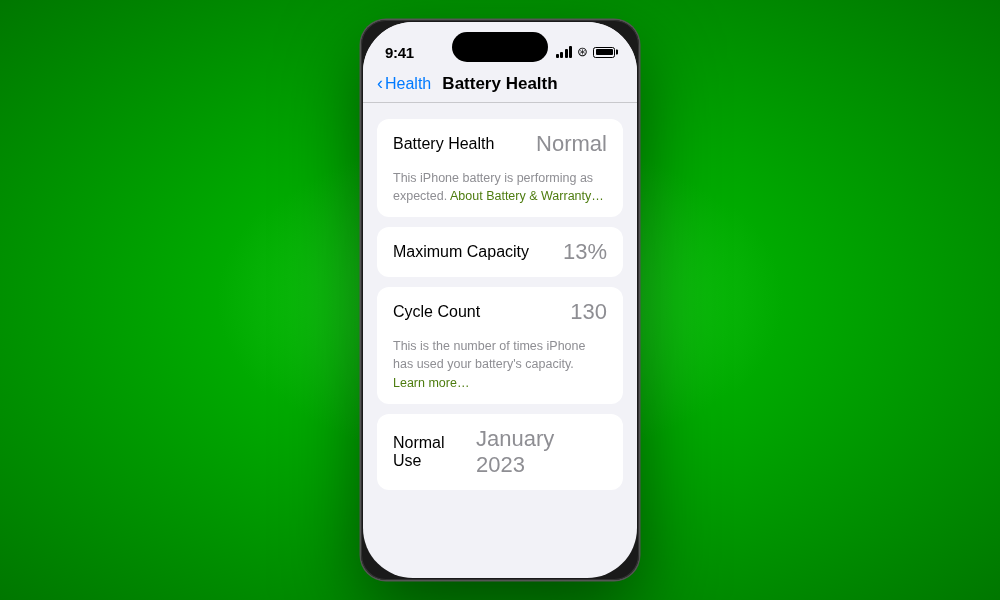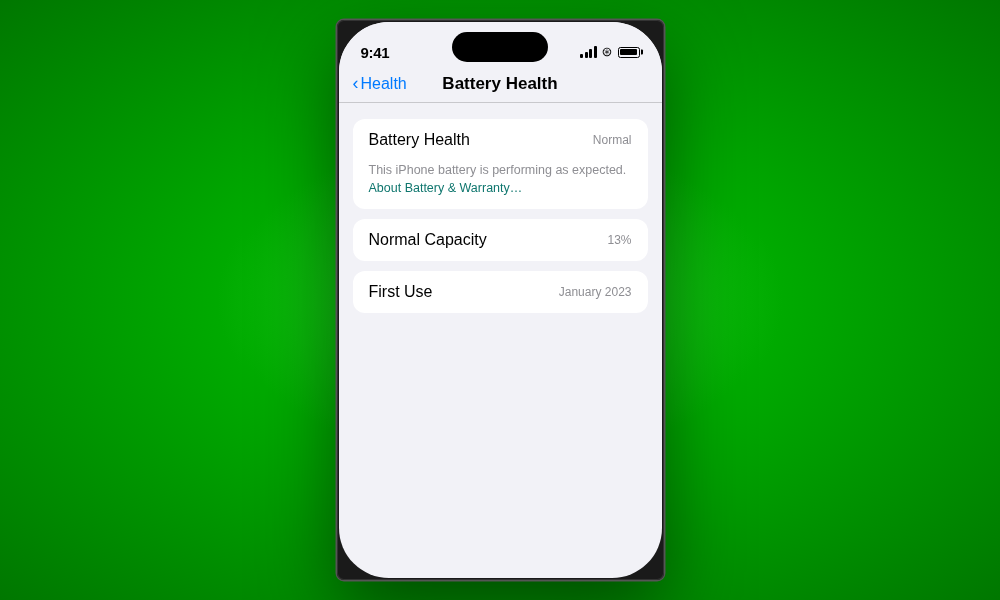--- a/index.html
+++ b/index.html
@@ -9,24 +9,24 @@
       height: 600px;
       overflow: hidden;
       background: radial-gradient(ellipse at center, #22dd22 0%, #00aa00 40%, #007700 100%);
       display: flex;
       align-items: center;
       justify-content: center;
       font-family: -apple-system, 'SF Pro Display', 'Helvetica Neue', Arial, sans-serif;
     }
 
     .phone-outer {
-      width: 327px;
+      width: 278px;
       height: 560px;
       background: #1a1a1a;
-      border-radius: 7px;
+      border-radius: 25px;
       position: relative;
       box-shadow:
         0 0 0 1.5px #555,
         0 30px 80px rgba(0,0,0,0.5),
         inset 0 0 0 1px #333;
       padding: 2px;
     }
 
     .phone-inner {
       width: 100%;
@@ -195,34 +195,34 @@
       border-top: 0.5px solid #e5e5ea;
     }
 
     .row-label {
       font-size: 16px;
       color: #000;
       font-weight: 400;
     }
 
     .row-value {
-      font-size: 12px;
+      font-size: 22px;
       color: #8e8e93;
       font-weight: 400;
     }
 
     .card-description {
       padding: 0px 16px 12px 16px;
       font-size: 12.5px;
       color: #8e8e93;
       line-height: 1.45;
     }
 
     .link-text {
-      color: #0f766e;
+      color: #4d7c0f;
       text-decoration: none;
     }
   </style>
 </head>
 <body>
 
 <div class="phone-outer">
   <div class="phone-inner">
 
     <div class="status-bar">
@@ -259,28 +259,37 @@
           <span class="row-label">Battery Health</span>
           <span class="row-value">Normal</span>
         </div>
         <div class="card-description">
           This iPhone battery is performing as expected. <a href="#" class="link-text">About Battery &amp; Warranty…</a>
         </div>
       </div>
 
       <div class="card">
         <div class="card-row">
-          <span class="row-label">Normal Capacity</span>
+          <span class="row-label">Maximum Capacity</span>
           <span class="row-value">13%</span>
         </div>
       </div>
 
-
-      <div class="card">
-        <div class="card-row">
-          <span class="row-label">First Use</span>
+      <div class="card">
+        <div class="card-row">
+          <span class="row-label">Cycle Count</span>
+          <span class="row-value">130</span>
+        </div>
+        <div class="card-description">
+          This is the number of times iPhone has used your battery's capacity. <a href="#" class="link-text">Learn more…</a>
+        </div>
+      </div>
+
+      <div class="card">
+        <div class="card-row">
+          <span class="row-label">Normal Use</span>
           <span class="row-value">January 2023</span>
         </div>
       </div>
 
     </div>
   </div>
 </div>
 
 </body></html>

